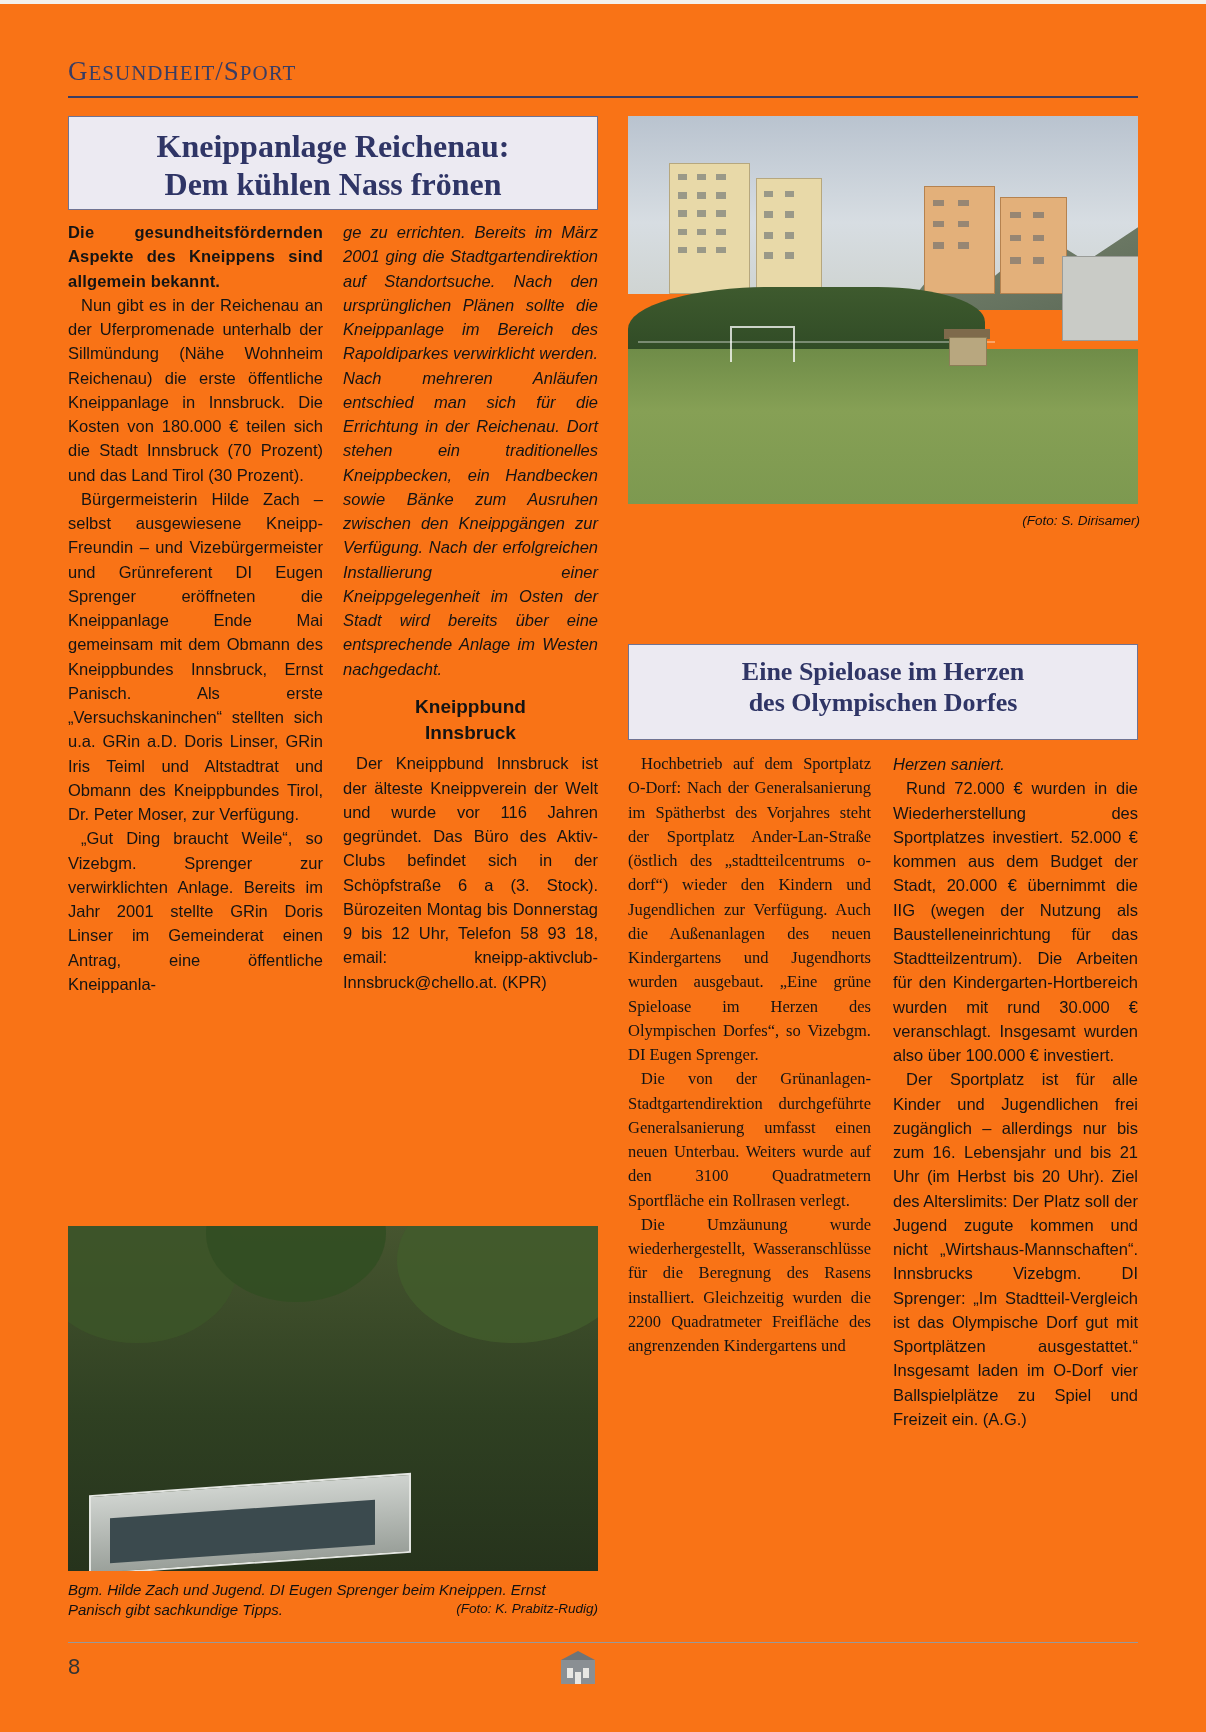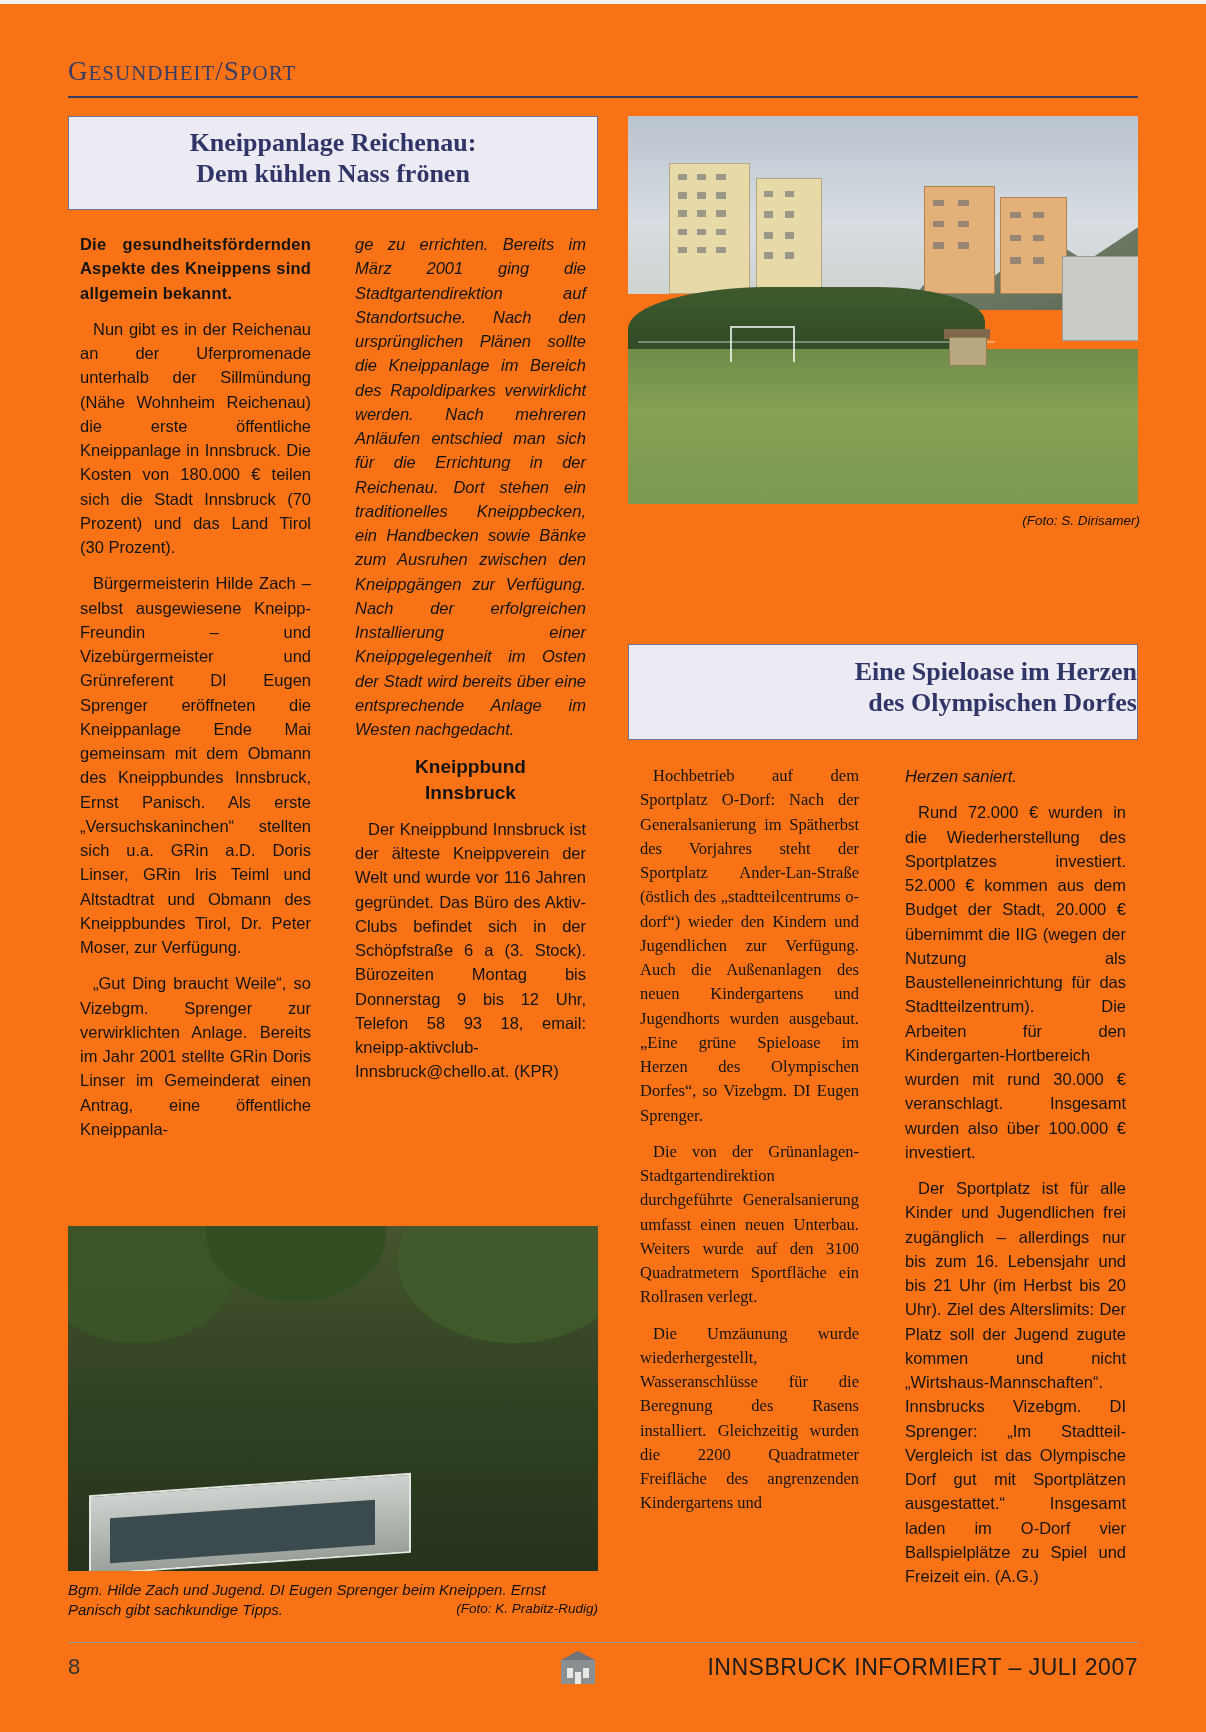--- a/index.html
+++ b/index.html
@@ -37,33 +37,33 @@
   }
   #headbox1{left:68px;top:112px;width:530px;height:94px;}
   #headbox2{left:628px;top:640px;width:510px;height:96px;}
   .headtitle{
     font-family:"Liberation Serif", serif;
     font-weight:bold;
     color:#2f3566;
     text-align:center;
     line-height:1.18;
   }
-  #headbox1 .headtitle{font-size:26px;padding-top:11px;}
-  #headbox2 .headtitle{font-size:26px;padding-top:12px;text-align:right;}
+  #headbox1 .headtitle{font-size:32px;padding-top:11px;}
+  #headbox2 .headtitle{font-size:26px;padding-top:12px;}
 
   .col{
     position:absolute;
     font-family:"Liberation Sans", sans-serif;
     font-size:16.5px;
     line-height:1.47;
     text-align:justify;
     color:#141414;
     -moz-hyphens:auto;hyphens:auto;
   }
-  .col p{margin:12px;text-indent:13px;}
+  .col p{margin:0;text-indent:13px;}
   .col p.noind{text-indent:0;font-style:italic;}
   .col p.lead{font-weight:bold;text-indent:0;letter-spacing:0.2px;}
   .subhead{
     text-align:center;font-weight:bold;font-size:19px;
     margin:15px 0 7px 0;line-height:1.2;
     font-family:"Liberation Sans", sans-serif;
   }
 
   #c1{left:68px;top:216px;width:255px;}
   #c2{left:343px;top:216px;width:255px;}
@@ -308,15 +308,14 @@
 
   <div class="footer-rule"></div>
   <div class="pagenum">8</div>
   <svg class="crest" viewBox="0 0 46 42">
     <rect x="6" y="10" width="34" height="24" fill="#8a8f93"></rect>
     <polygon points="6,10 23,1 40,10" fill="#6e7478"></polygon>
     <rect x="12" y="18" width="6" height="10" fill="#e8e7e3"></rect>
     <rect x="28" y="18" width="6" height="10" fill="#e8e7e3"></rect>
     <rect x="20" y="22" width="6" height="12" fill="#e8e7e3"></rect>
   </svg>
-  <div class="footer-right">INNSBRUCK INFORMIERT – JULI 2007</div>
 
 </div>
 
 </body></html>

